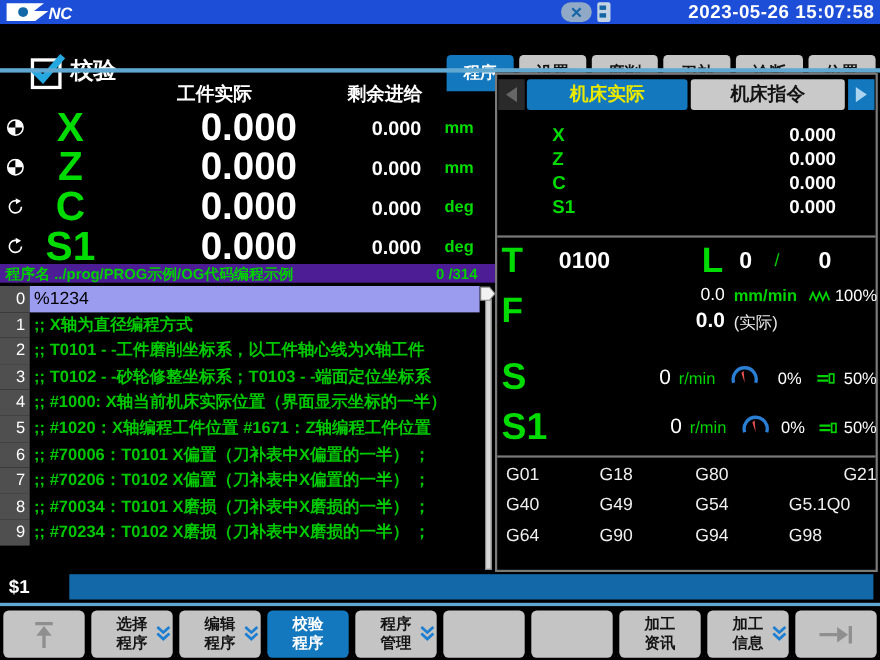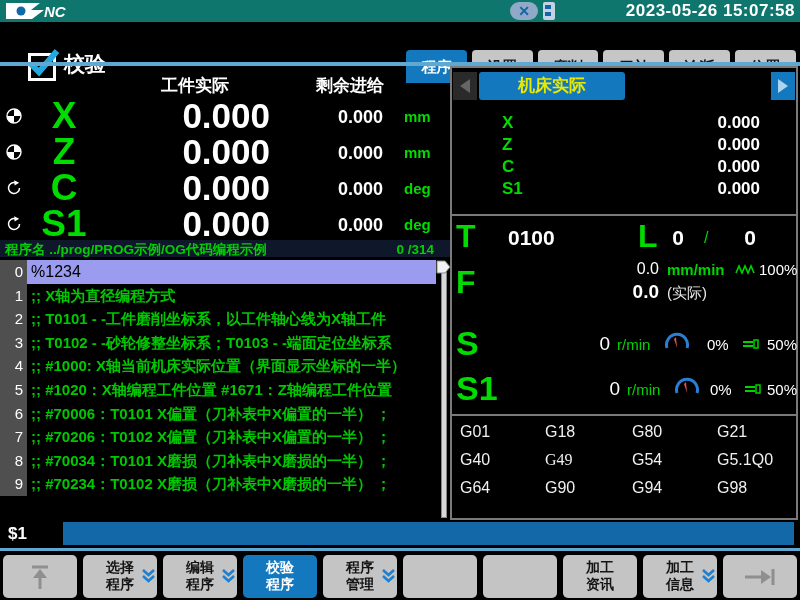--- a/index.html
+++ b/index.html
@@ -1,21 +1,21 @@
 <!DOCTYPE html>
 <html><head>
 <meta charset="utf-8">
 <style>
   html,body{margin:0;padding:0;background:#000;}
   .screen{position:relative;width:800px;height:600px;background:#000;overflow:hidden;
           font-family:"Liberation Sans",sans-serif;-webkit-font-smoothing:antialiased;}
   .abs{position:absolute;}
 
   
-  .topbar{position:absolute;left:0;top:0;width:800px;height:22px;background:#0f766e;}
+  .topbar{position:absolute;left:0;top:0;width:800px;height:22px;background:#1d4ed8;}
   .datetime{position:absolute;right:5px;top:0;height:22px;line-height:22px;color:#fff;
             font-size:17px;font-weight:bold;letter-spacing:0.5px;}
   .xpill{position:absolute;left:510px;top:2px;width:28px;height:18px;background:#8fa9c6;
          border-radius:9px;color:#1565a5;font-weight:bold;font-size:14px;text-align:center;line-height:18px;}
   .stor{position:absolute;left:543px;top:2px;width:12px;height:18px;background:#c3d3e3;border-radius:2px;}
   .stor i{position:absolute;left:2px;width:6px;height:4px;background:#1565a5;display:block;}
 
   
   .titlebar{position:absolute;left:0;top:22px;width:800px;height:40px;background:#000;}
   .chk{position:absolute;left:28px;top:31px;width:22px;height:22px;border:3px solid #fff;}
@@ -35,21 +35,21 @@
   .axrow .aicon{position:absolute;left:6px;top:10px;width:16px;height:16px;}
   .axrow .aname{position:absolute;left:28px;width:72px;text-align:center;font-size:37px;font-weight:bold;
                 color:#00dc00;line-height:36px;}
   .axrow .aval{position:absolute;left:100px;width:170px;text-align:right;font-size:35px;font-weight:bold;
                color:#fff;line-height:36px;}
   .axrow .arem{position:absolute;left:293px;width:90px;text-align:right;font-size:18px;font-weight:bold;
                color:#fff;line-height:38px;}
   .axrow .aunit{position:absolute;left:404px;font-size:15px;font-weight:bold;color:#00dc00;line-height:38px;}
 
   
-  .progbar{position:absolute;left:0;top:240px;width:450px;height:17px;background:#0f172a;}
+  .progbar{position:absolute;left:0;top:240px;width:450px;height:17px;background:#4c1d95;}
   .progbar .pl{position:absolute;left:5px;top:0;line-height:20px;font-size:13.5px;font-weight:bold;color:#00d000;white-space:nowrap;}
   .progbar .pc{position:absolute;right:16px;top:0;line-height:20px;font-size:13.5px;font-weight:bold;color:#00d000;}
   .code{position:absolute;left:0;top:260px;width:450px;height:260px;background:#000;}
   .crow{position:absolute;left:0;width:436px;height:23.6px;}
   .crow .lno{position:absolute;left:0;top:0;width:27px;height:100%;background:#4f4f4f;color:#fff;
              font-size:15px;text-align:right;line-height:23.6px;padding-right:4px;box-sizing:border-box;}
   .crow .ltext{position:absolute;left:27px;top:0;right:0;height:100%;color:#00c800;font-size:15px;
                font-weight:bold;line-height:23.6px;padding-left:4px;white-space:nowrap;overflow:hidden;}
   .crow.hl .ltext{background:#9b9bef;color:#000;font-weight:normal;font-size:16px;}
   .sbar{position:absolute;left:436px;top:260px;width:14px;height:260px;}
@@ -231,20 +231,21 @@
   </div>
 
   <div class="rpanel">
     <div class="rtabs">
       <div class="arrbtn arr-l">
         <svg width="14" height="16">
             <polygon points="12,1 12,15 2,8" fill="#666"></polygon>
           </svg>
       </div>
       <div class="rtab active">机床实际</div>
+      <div class="rtab idle">机床指令</div>
       <div class="arrbtn arr-r">
         <svg width="14" height="16">
             <polygon points="2,1 2,15 12,8" fill="#aad4f0"></polygon>
           </svg>
       </div>
     </div>
 
     <div class="raxrow" style="top:44px;">
       <span class="rn">X</span>
       <span class="rv">0.000</span>
@@ -309,23 +310,23 @@
       <line x1="1" y1="8" x2="11" y2="8" stroke="#00d400" stroke-width="2"></line>
       <rect x="12" y="2" width="4" height="8" fill="none" stroke="#00d400" stroke-width="1.5"></rect>
     </svg>
     <span class="rp" style="left:315px;top:313px;font-size:15px;color:#fff;">50%</span>
 
     <div class="hdiv" style="top:346px;"></div>
 
     <span class="gcell" style="left:8px;top:352px;">G01</span>
     <span class="gcell" style="left:93px;top:352px;">G18</span>
     <span class="gcell" style="left:180px;top:352px;">G80</span>
-    <span class="gcell" style="left:265px;top:352px;">G21</span>
+    <span class="gcell" style="left:265px;top:352px;text-align:right;">G21</span>
     <span class="gcell" style="left:8px;top:380px;">G40</span>
-    <span class="gcell" style="left:93px;top:380px;font-family:Liberation Serif, serif;">G49</span>
+    <span class="gcell" style="left:93px;top:380px;">G49</span>
     <span class="gcell" style="left:180px;top:380px;">G54</span>
     <span class="gcell" style="left:265px;top:380px;">G5.1Q0</span>
     <span class="gcell" style="left:8px;top:408px;">G64</span>
     <span class="gcell" style="left:93px;top:408px;">G90</span>
     <span class="gcell" style="left:180px;top:408px;">G94</span>
     <span class="gcell" style="left:265px;top:408px;">G98</span>
   </div>
 
   <div class="cmd">
     <span class="pr">$1</span>

